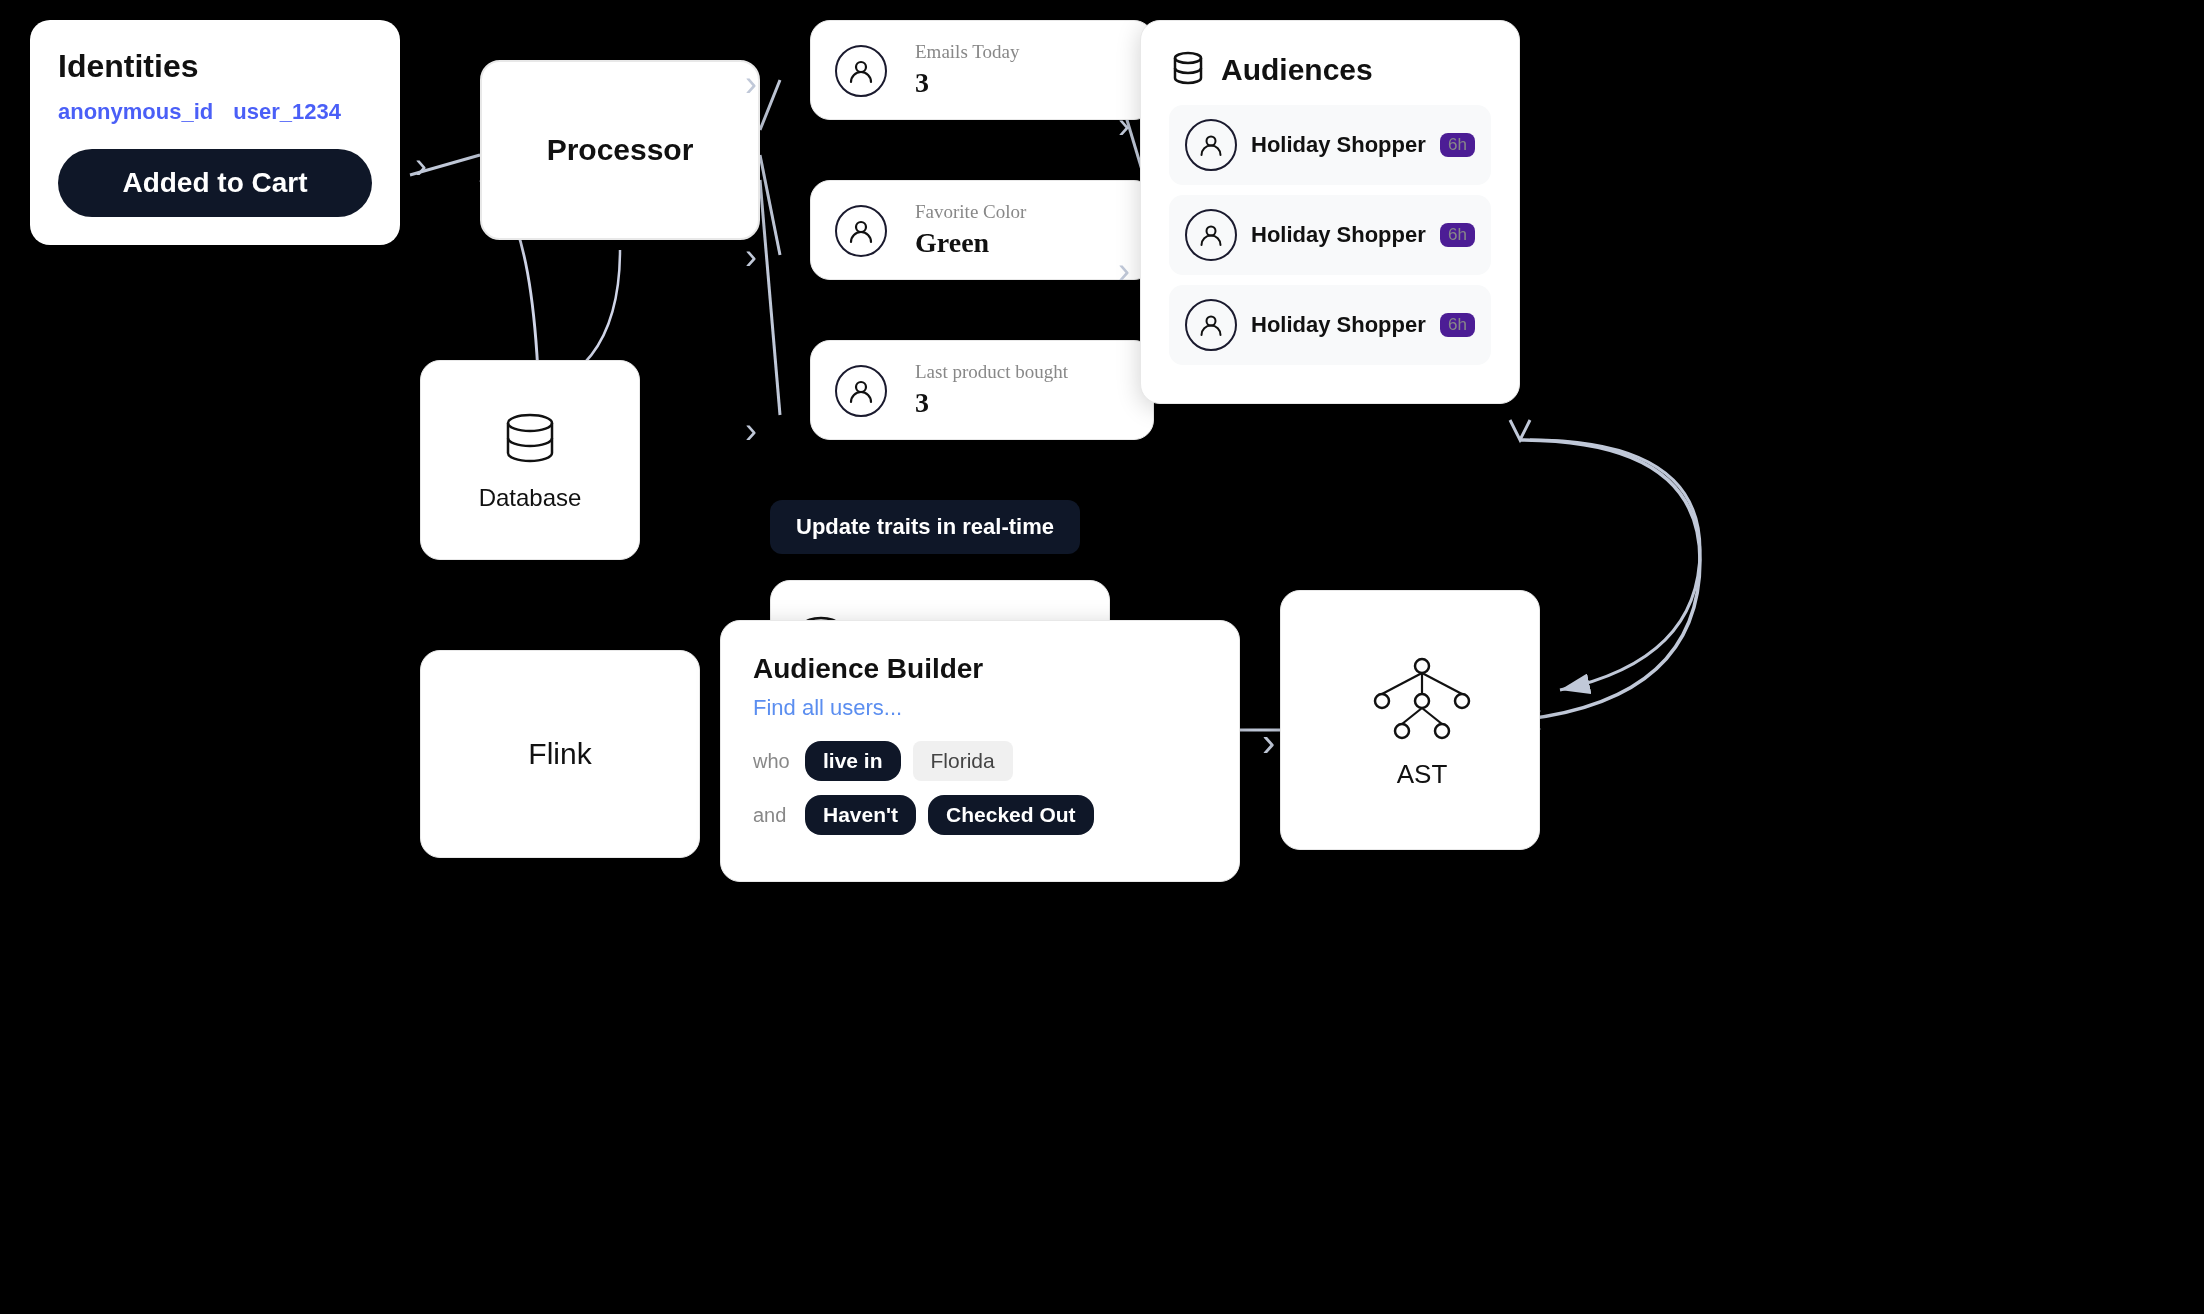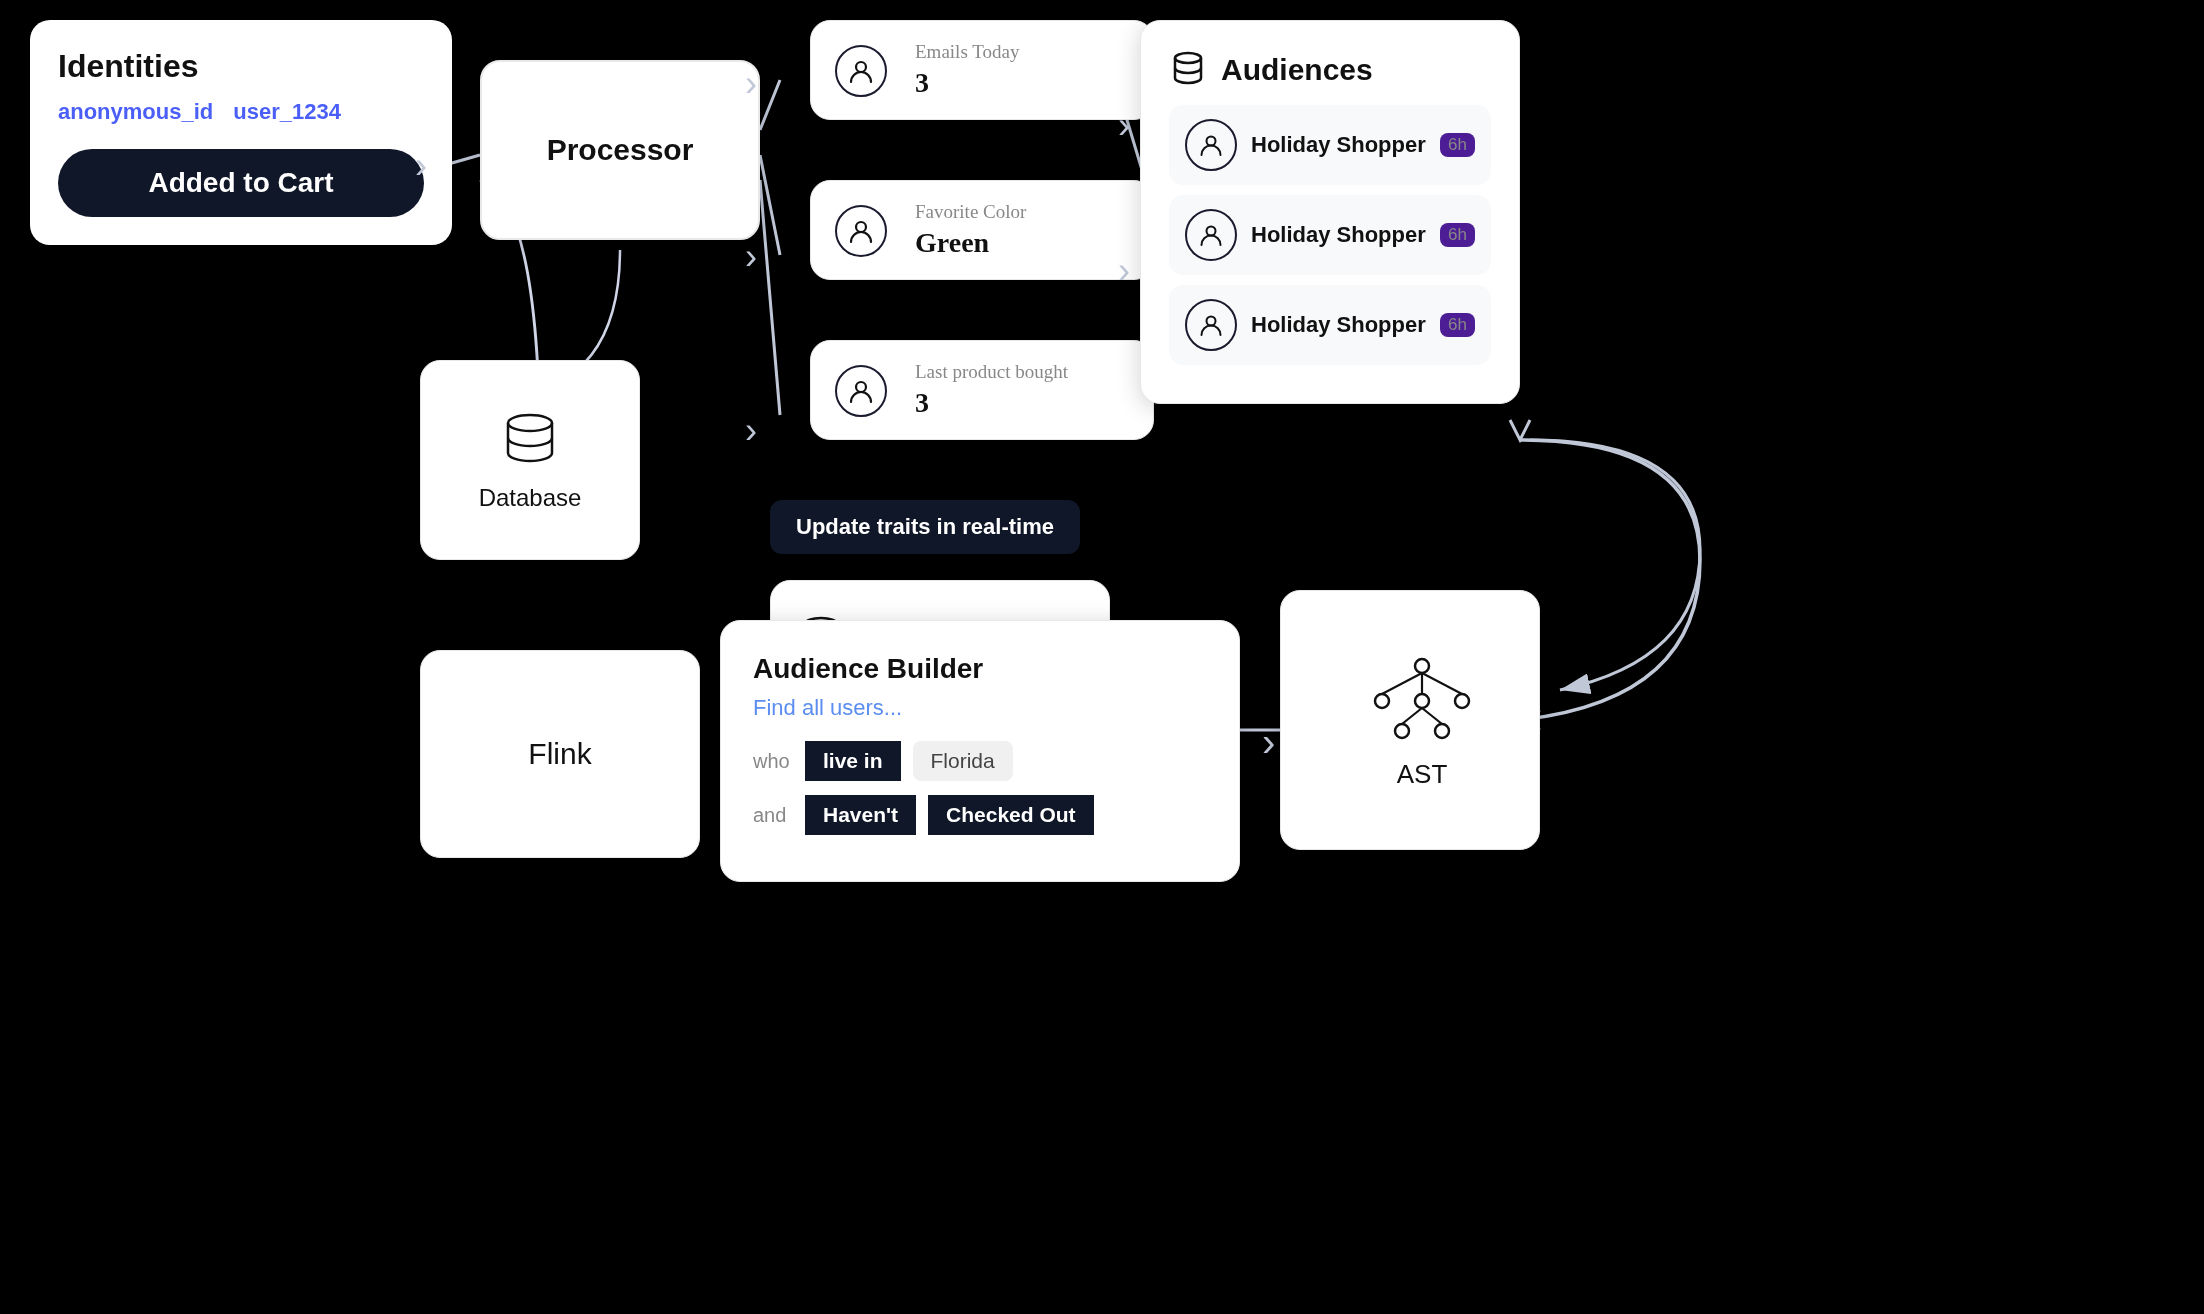--- a/index.html
+++ b/index.html
@@ -23,21 +23,21 @@
       position: absolute;
       background: #fff;
       border-radius: 20px;
       box-shadow: 0 4px 24px rgba(0,0,0,0.18);
     }
 
     
     .identities-card {
       left: 30px;
       top: 20px;
-      width: 422px;
+      width: 370px;
       padding: 28px 28px 28px 28px;
     }
     .identities-title {
       font-size: 32px;
       font-weight: 700;
       color: #111;
       margin-bottom: 14px;
     }
     .identities-ids {
       display: flex;
@@ -230,21 +230,21 @@
       margin-bottom: 14px;
     }
     .ab-connector {
       font-size: 20px;
       color: #888;
       min-width: 40px;
     }
     .ab-pill-dark {
       background: #0f1728;
       color: #fff;
-      border-radius: 0;
+      border-radius: 16px;
       padding: 8px 18px;
       font-size: 21px;
       font-weight: 600;
     }
     .ab-pill-light {
       background: #f0f0f0;
       color: #444;
       border-radius: 8px;
       padding: 8px 18px;
       font-size: 21px;

